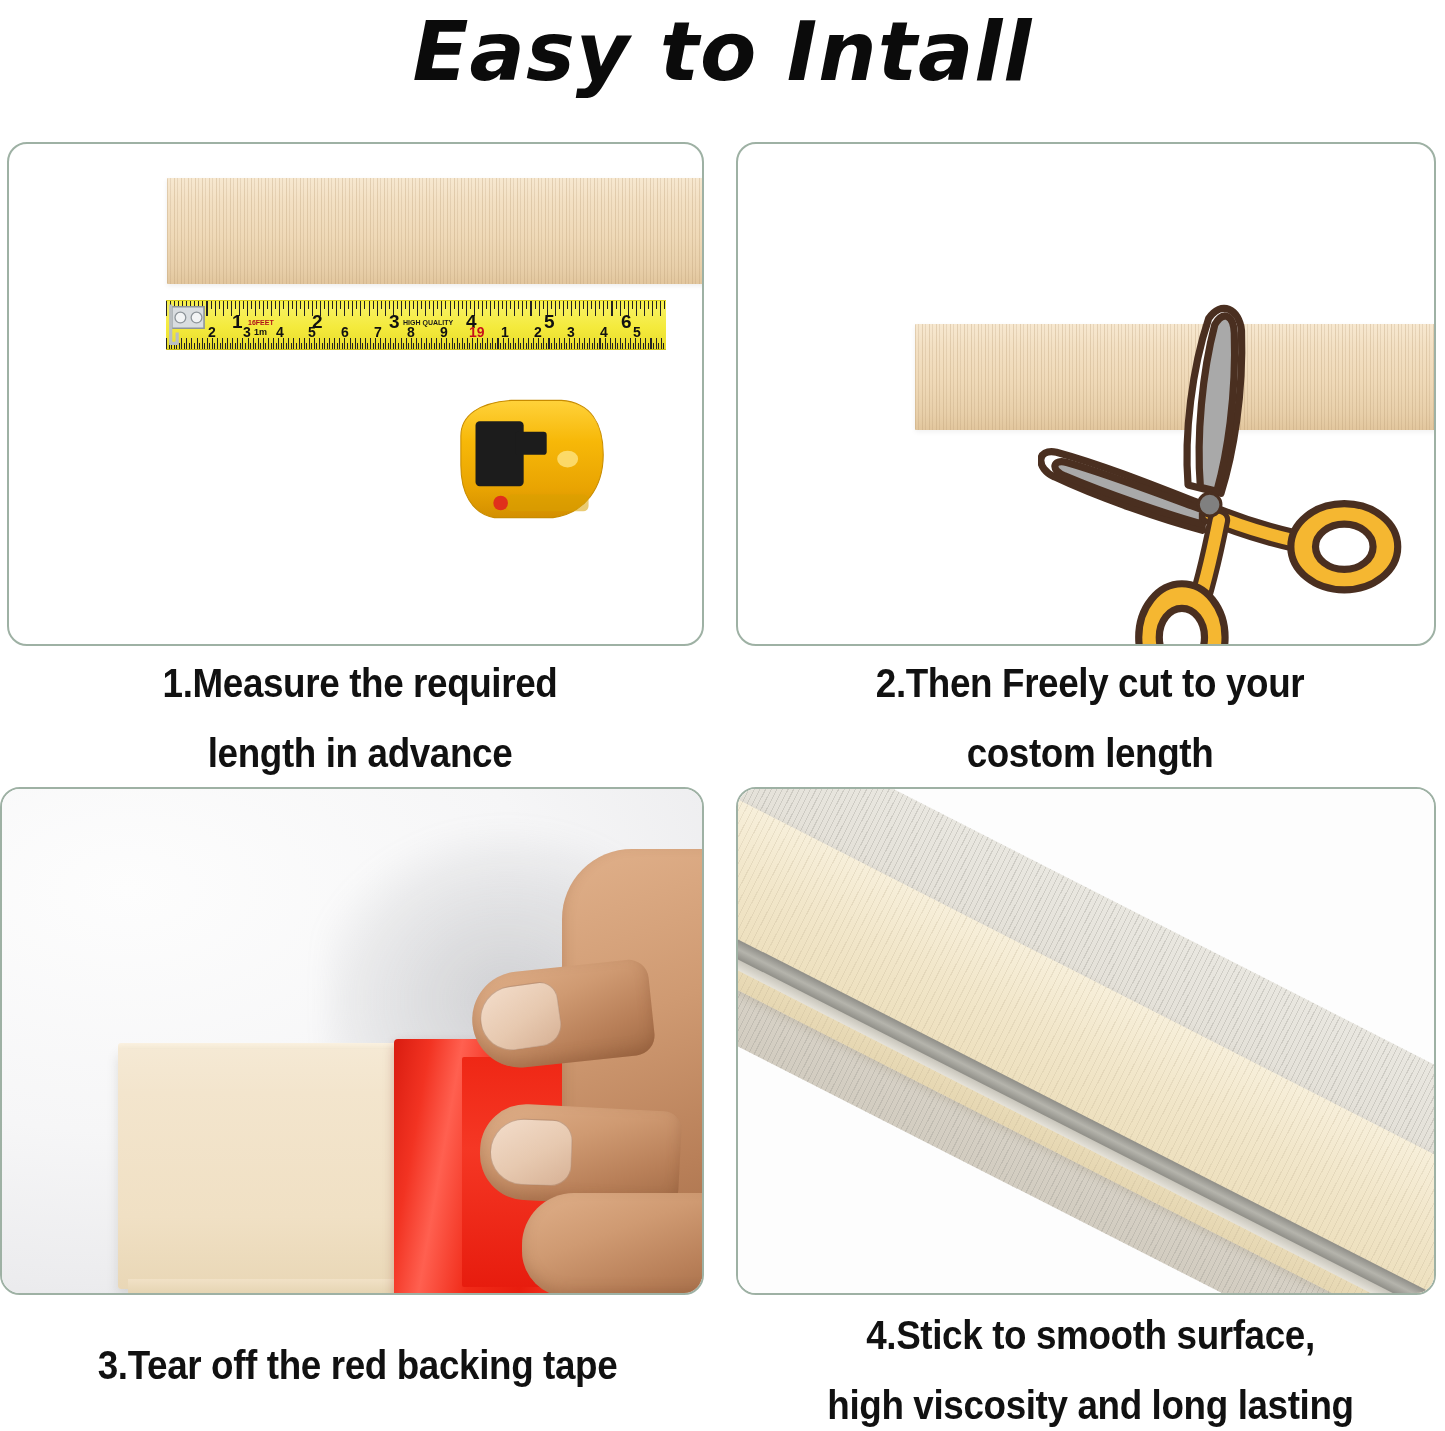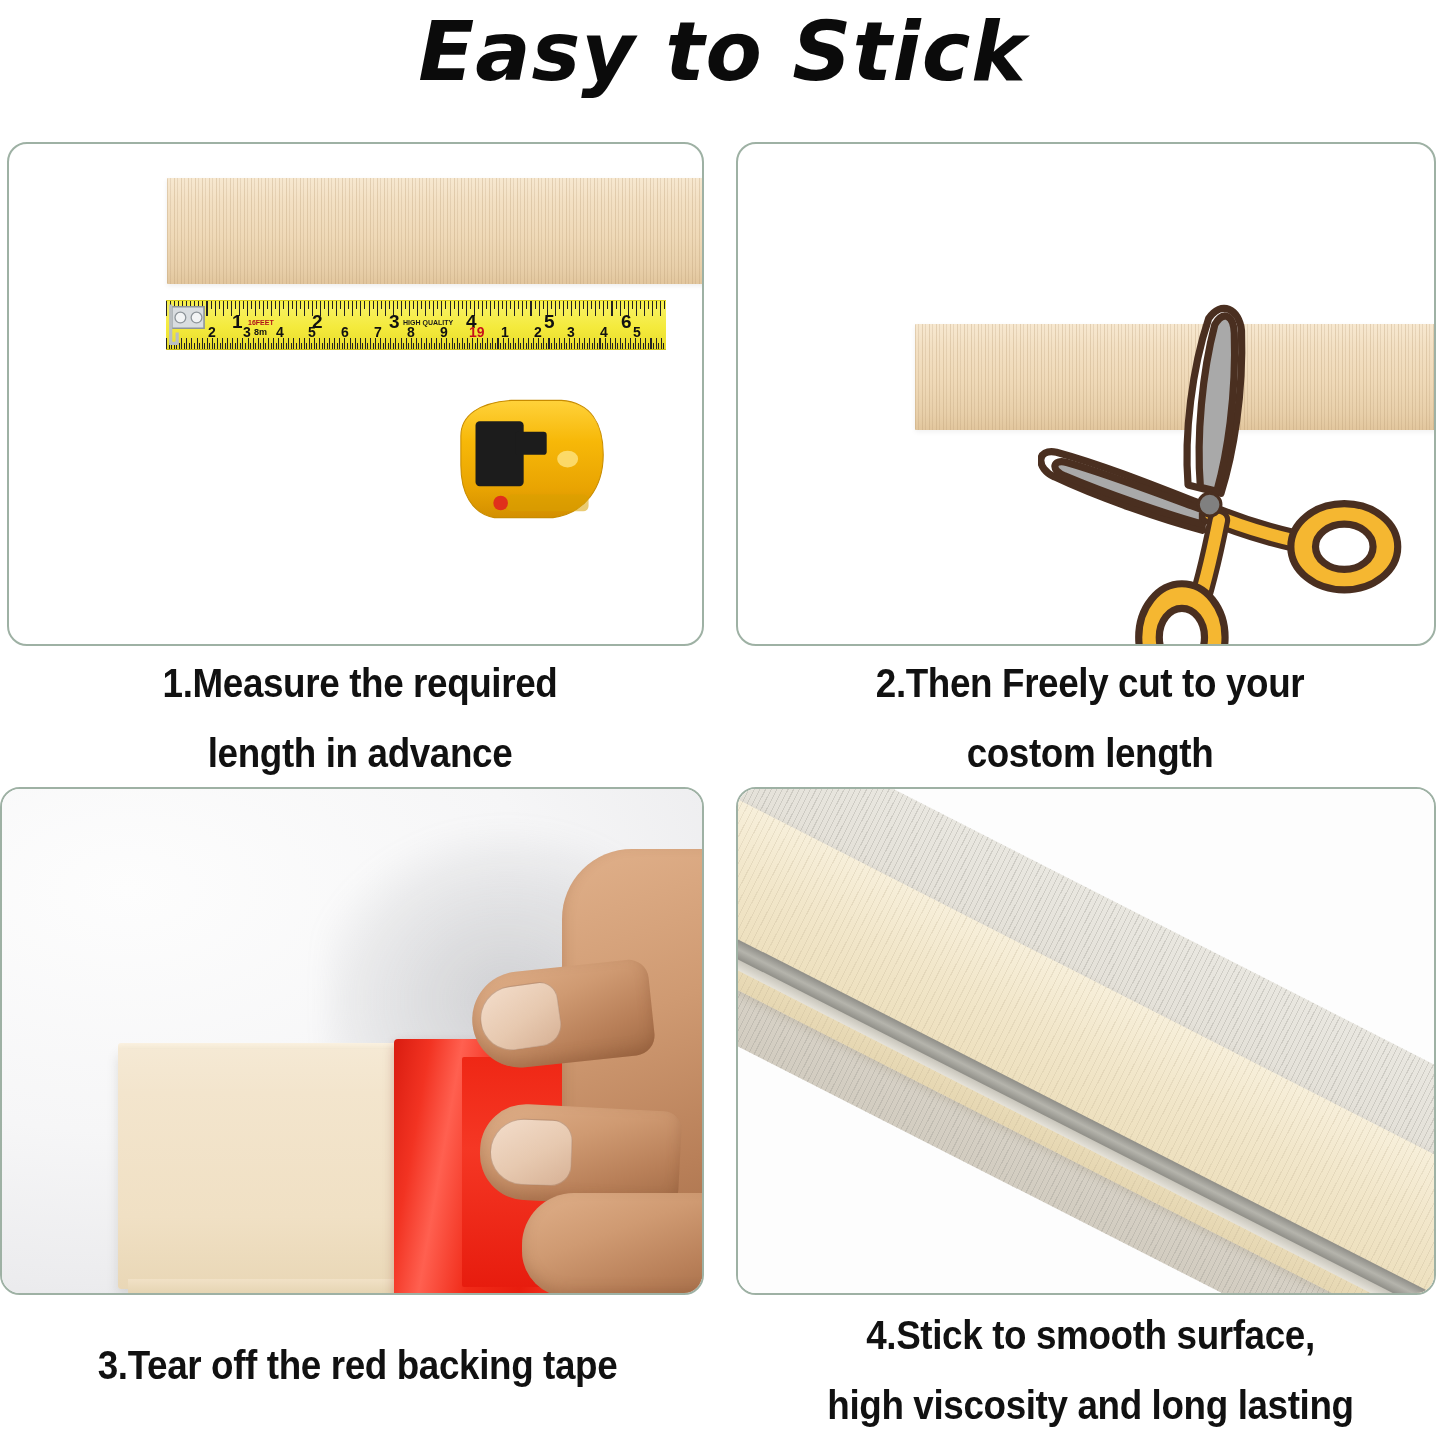--- a/index.html
+++ b/index.html
@@ -155,21 +155,21 @@
   #p4-metal2{left:-40px; top:130px; width:1200px; height:22px;
     transform:rotate(27deg);
     background:linear-gradient(180deg,#8f8e88 0%,#b5b4ac 40%,#7e7d77 100%);}
   #p4-edge{left:-40px; top:150px; width:1200px; height:10px;
     transform:rotate(27deg);
     background:linear-gradient(180deg,#c8c5bb 0%,#e6e3da 100%);}
 </style>
 </head>
 <body>
 
-<div id="title">Easy to Stick</div>
+<div id="title">Easy to Intall</div>
 
 <div class="panel" id="panel1">
 
   <div class="wood-strip" id="p1-wood" style="left:158px;top:34px;width:560px;height:106px;"></div>
 
   <div id="p1-tape" style="left:157px;top:156px;width:500px;height:48px;">
     <div class="ticks-top2"></div>
     <div class="ticks-top"></div>
     <div class="ticks-bot2"></div>
     <div class="ticks-bot"></div>
@@ -179,21 +179,21 @@
     <span class="num inch" style="left:223px">3</span>
     <span class="num inch" style="left:300px">4</span>
     <span class="num inch" style="left:378px">5</span>
     <span class="num inch" style="left:455px">6</span>
 
     <span class="tape-brand" style="left:82px;top:18px">16FEET</span>
     <span class="tape-qual" style="left:237px;top:18px">HIGH QUALITY</span>
 
     <span class="num cm" style="left:42px">2</span>
     <span class="num cm" style="left:77px">3</span>
-    <span class="num cm" style="left:88px;bottom:12px;font-size:9px">8m</span>
+    <span class="num cm" style="left:88px;bottom:12px;font-size:9px">1m</span>
     <span class="num cm" style="left:110px">4</span>
     <span class="num cm" style="left:142px">5</span>
     <span class="num cm" style="left:175px">6</span>
     <span class="num cm" style="left:208px">7</span>
     <span class="num cm" style="left:241px">8</span>
     <span class="num cm" style="left:274px">9</span>
     <span class="num cm red" style="left:303px">19</span>
     <span class="num cm" style="left:335px">1</span>
     <span class="num cm" style="left:368px">2</span>
     <span class="num cm" style="left:401px">3</span>

